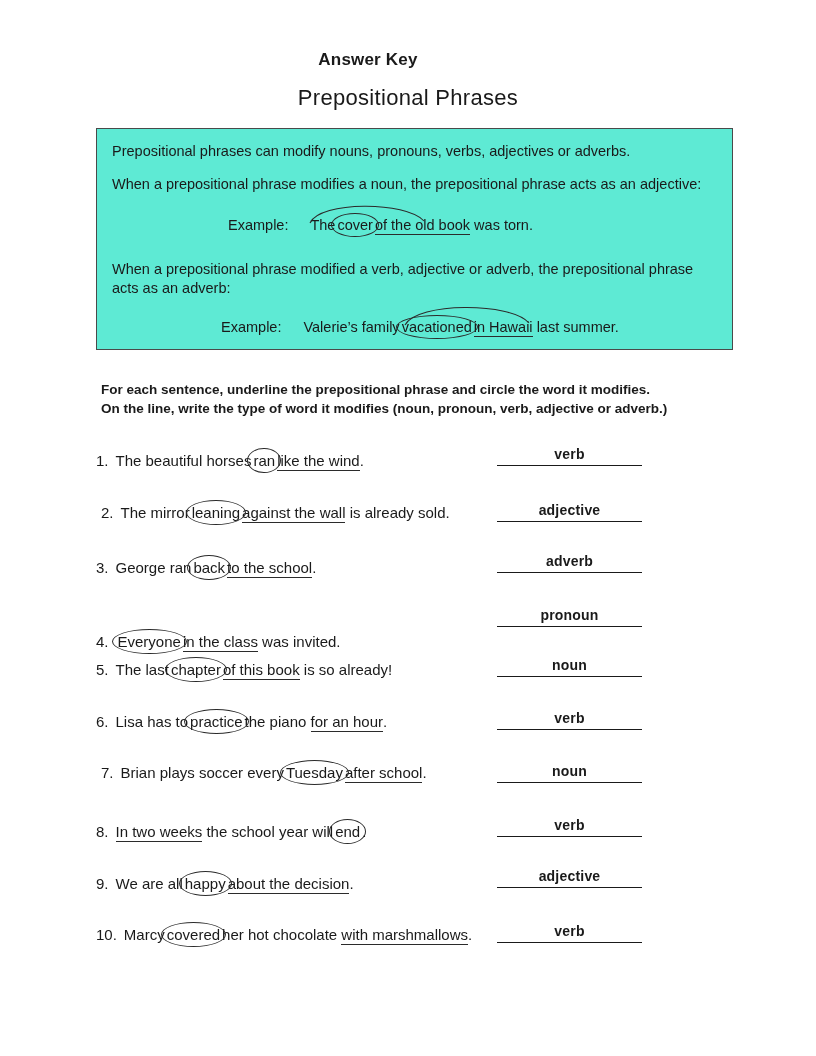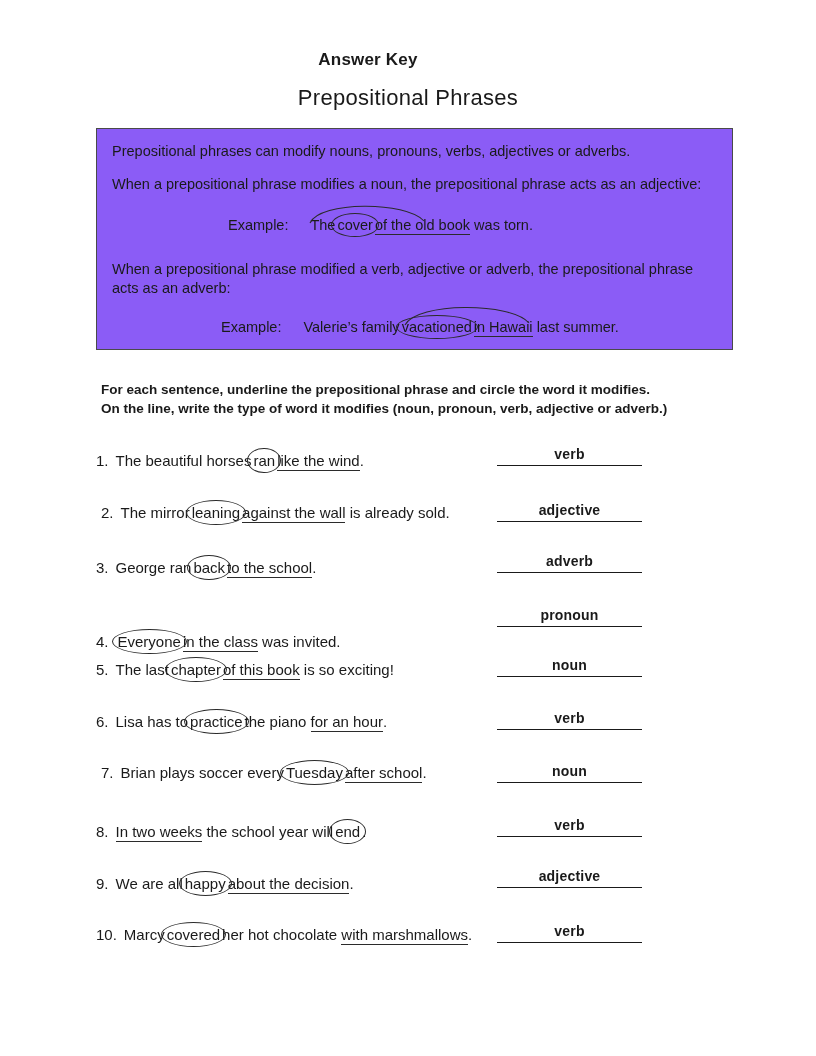--- a/index.html
+++ b/index.html
@@ -40,21 +40,21 @@
 
   
   #info-box {
     position: absolute;
     left: 96px;
     top: 128px;
     width: 637px;
     height: 222px;
     border: 1.3px solid #4a4a4a;
     box-sizing: border-box;
-    background: #8b5cf6;
+    background: #5eead4;
   }
   .info-para {
     position: absolute;
     font-size: 14.5px;
     line-height: 19px;
     color: #1a1a1a;
   }
   #info-p1 { left: 15px; top: 13px; width: 610px; }
   #info-p2 { left: 15px; top: 46px; width: 608px; }
   #info-p3 { left: 15px; top: 131px; width: 590px; }
@@ -233,21 +233,21 @@
     <span class="q-num">4.</span><span class="circled">Everyone</span><span class="underlined">in the class</span> <span>was invited.</span>
   </div>
 </div>
 <div class="answer-slot" style="top:607px;">
   <div class="answer-text">pronoun</div>
   <div class="answer-line"></div>
 </div>
 
 <div class="q-row" style="top:661px;">
   <div class="q-sentence">
-    <span class="q-num">5.</span><span>The last</span><span class="circled">chapter</span><span class="underlined">of this book</span> <span>is so exciting!</span>
+    <span class="q-num">5.</span><span>The last</span><span class="circled">chapter</span><span class="underlined">of this book</span> <span>is so already!</span>
   </div>
 </div>
 <div class="answer-slot" style="top:657px;">
   <div class="answer-text">noun</div>
   <div class="answer-line"></div>
 </div>
 
 <div class="q-row" style="top:713px;text-align:right;">
   <div class="q-sentence">
     <span class="q-num">6.</span><span>Lisa has to</span><span class="circled">practice</span><span>the piano</span> <span class="underlined">for an hour</span><span>.</span>

